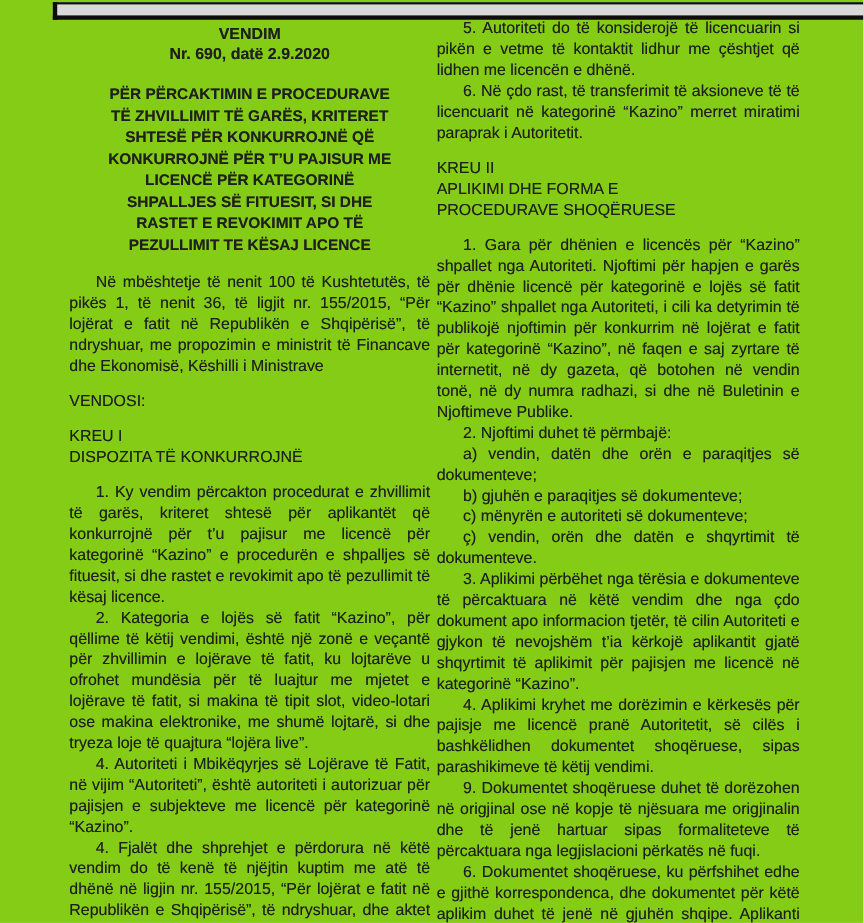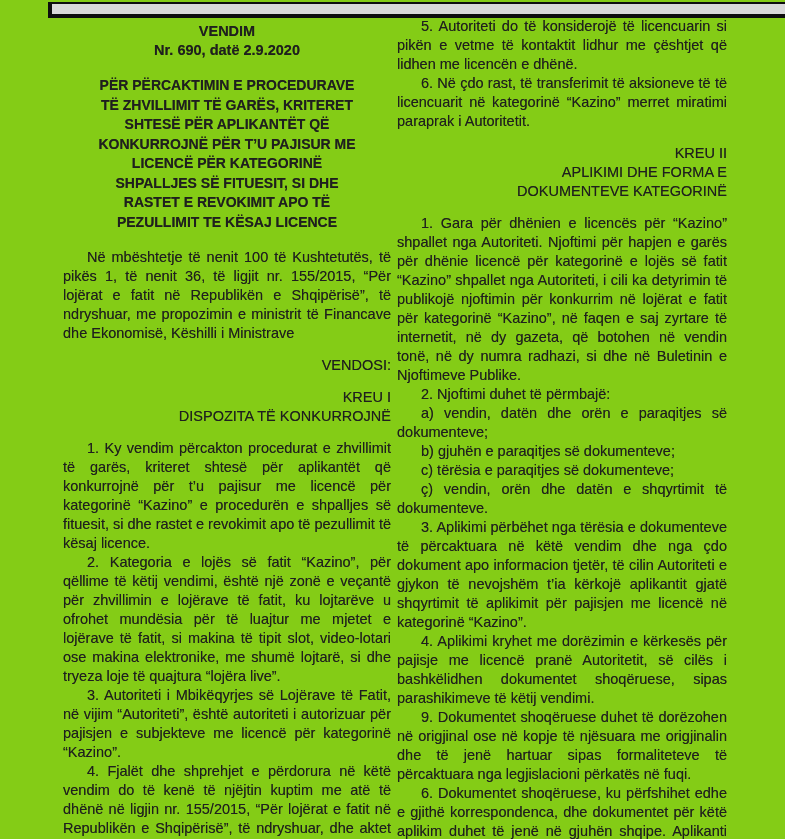--- a/index.html
+++ b/index.html
@@ -43,21 +43,21 @@
     text-align: center;
     margin: 5px 0 16px 0;
   }
   .heading-bold.title {
     font-size: 14px;
     line-height: 19.5px;
     margin: 0 0 16px 0;
     text-align: center;
   }
   .heading {
-    text-align: right;
+    text-align: left;
     margin: 13px 0 13px 0;
   }
   .heading .line, .heading-bold .line { display: block; }
 
   p.para {
     margin: 0;
     text-indent: 24px;
   }
 </style>
 </head>
@@ -66,52 +66,52 @@
 <div class="page">
   <div class="header-bar"></div>
   <div class="col col-left">
       <div class="heading-bold">
         <span class="line">VENDIM</span>
         <span class="line">Nr. 690, datë 2.9.2020</span>
       </div>
       <div class="heading-bold title">
         <span class="line">PËR PËRCAKTIMIN E PROCEDURAVE</span>
         <span class="line">TË ZHVILLIMIT TË GARËS, KRITERET</span>
-        <span class="line">SHTESË PËR APLIKANTËT QË</span>
+        <span class="line">SHTESË PËR KONKURROJNË QË</span>
         <span class="line">KONKURROJNË PËR T’U PAJISUR ME</span>
         <span class="line">LICENCË PËR KATEGORINË</span>
         <span class="line">SHPALLJES SË FITUESIT, SI DHE</span>
         <span class="line">RASTET E REVOKIMIT APO TË</span>
         <span class="line">PEZULLIMIT TE KËSAJ LICENCE</span>
       </div>
       <p class="para">Në mbështetje të nenit 100 të Kushtetutës, të pikës 1, të nenit 36, të ligjit nr. 155/2015, “Për lojërat e fatit në Republikën e Shqipërisë”, të ndryshuar, me propozimin e ministrit të Financave dhe Ekonomisë, Këshilli i Ministrave</p>
       <div class="heading">
         <span class="line">VENDOSI:</span>
       </div>
       <div class="heading">
         <span class="line">KREU I</span>
         <span class="line">DISPOZITA TË KONKURROJNË</span>
       </div>
       <p class="para">1. Ky vendim përcakton procedurat e zhvillimit të garës, kriteret shtesë për aplikantët që konkurrojnë për t’u pajisur me licencë për kategorinë “Kazino” e procedurën e shpalljes së fituesit, si dhe rastet e revokimit apo të pezullimit të kësaj licence.</p>
       <p class="para">2. Kategoria e lojës së fatit “Kazino”, për qëllime të këtij vendimi, është një zonë e veçantë për zhvillimin e lojërave të fatit, ku lojtarëve u ofrohet mundësia për të luajtur me mjetet e lojërave të fatit, si makina të tipit slot, video-lotari ose makina elektronike, me shumë lojtarë, si dhe tryeza loje të quajtura “lojëra live”.</p>
-      <p class="para">3. Autoriteti i Mbikëqyrjes së Lojërave të Fatit, në vijim “Autoriteti”, është autoriteti i autorizuar për pajisjen e subjekteve me licencë për kategorinë “Kazino”.</p>
+      <p class="para">4. Autoriteti i Mbikëqyrjes së Lojërave të Fatit, në vijim “Autoriteti”, është autoriteti i autorizuar për pajisjen e subjekteve me licencë për kategorinë “Kazino”.</p>
       <p class="para">4. Fjalët dhe shprehjet e përdorura në këtë vendim do të kenë të njëjtin kuptim me atë të dhënë në ligjin nr. 155/2015, “Për lojërat e fatit në Republikën e Shqipërisë”, të ndryshuar, dhe aktet e dala në zbatim të tij, përveçse kur konteksti e</p>
     </div>
   <div class="col col-right">
       <p class="para">5. Autoriteti do të konsiderojë të licencuarin si pikën e vetme të kontaktit lidhur me çështjet që lidhen me licencën e dhënë.</p>
       <p class="para">6. Në çdo rast, të transferimit të aksioneve të të licencuarit në kategorinë “Kazino” merret miratimi paraprak i Autoritetit.</p>
       <div class="heading">
         <span class="line">KREU II</span>
         <span class="line">APLIKIMI DHE FORMA E</span>
-        <span class="line">DOKUMENTEVE KATEGORINË</span>
+        <span class="line">PROCEDURAVE SHOQËRUESE</span>
       </div>
       <p class="para">1. Gara për dhënien e licencës për “Kazino” shpallet nga Autoriteti. Njoftimi për hapjen e garës për dhënie licencë për kategorinë e lojës së fatit “Kazino” shpallet nga Autoriteti, i cili ka detyrimin të publikojë njoftimin për konkurrim në lojërat e fatit për kategorinë “Kazino”, në faqen e saj zyrtare të internetit, në dy gazeta, që botohen në vendin tonë, në dy numra radhazi, si dhe në Buletinin e Njoftimeve Publike.</p>
       <p class="para">2. Njoftimi duhet të përmbajë:</p>
       <p class="para">a) vendin, datën dhe orën e paraqitjes së dokumenteve;</p>
       <p class="para">b) gjuhën e paraqitjes së dokumenteve;</p>
-      <p class="para">c) tërësia e paraqitjes së dokumenteve;</p>
+      <p class="para">c) mënyrën e autoriteti së dokumenteve;</p>
       <p class="para">ç) vendin, orën dhe datën e shqyrtimit të dokumenteve.</p>
       <p class="para">3. Aplikimi përbëhet nga tërësia e dokumenteve të përcaktuara në këtë vendim dhe nga çdo dokument apo informacion tjetër, të cilin Autoriteti e gjykon të nevojshëm t’ia kërkojë aplikantit gjatë shqyrtimit të aplikimit për pajisjen me licencë në kategorinë “Kazino”.</p>
       <p class="para">4. Aplikimi kryhet me dorëzimin e kërkesës për pajisje me licencë pranë Autoritetit, së cilës i bashkëlidhen dokumentet shoqëruese, sipas parashikimeve të këtij vendimi.</p>
       <p class="para">9. Dokumentet shoqëruese duhet të dorëzohen në origjinal ose në kopje të njësuara me origjinalin dhe të jenë hartuar sipas formaliteteve të përcaktuara nga legjislacioni përkatës në fuqi.</p>
       <p class="para">6. Dokumentet shoqëruese, ku përfshihet edhe e gjithë korrespondenca, dhe dokumentet për këtë aplikim duhet të jenë në gjuhën shqipe. Aplikanti mund të depozitojë edhe dokumente në gjuhë të</p>
     </div>
 </div>
 
 </body></html>

